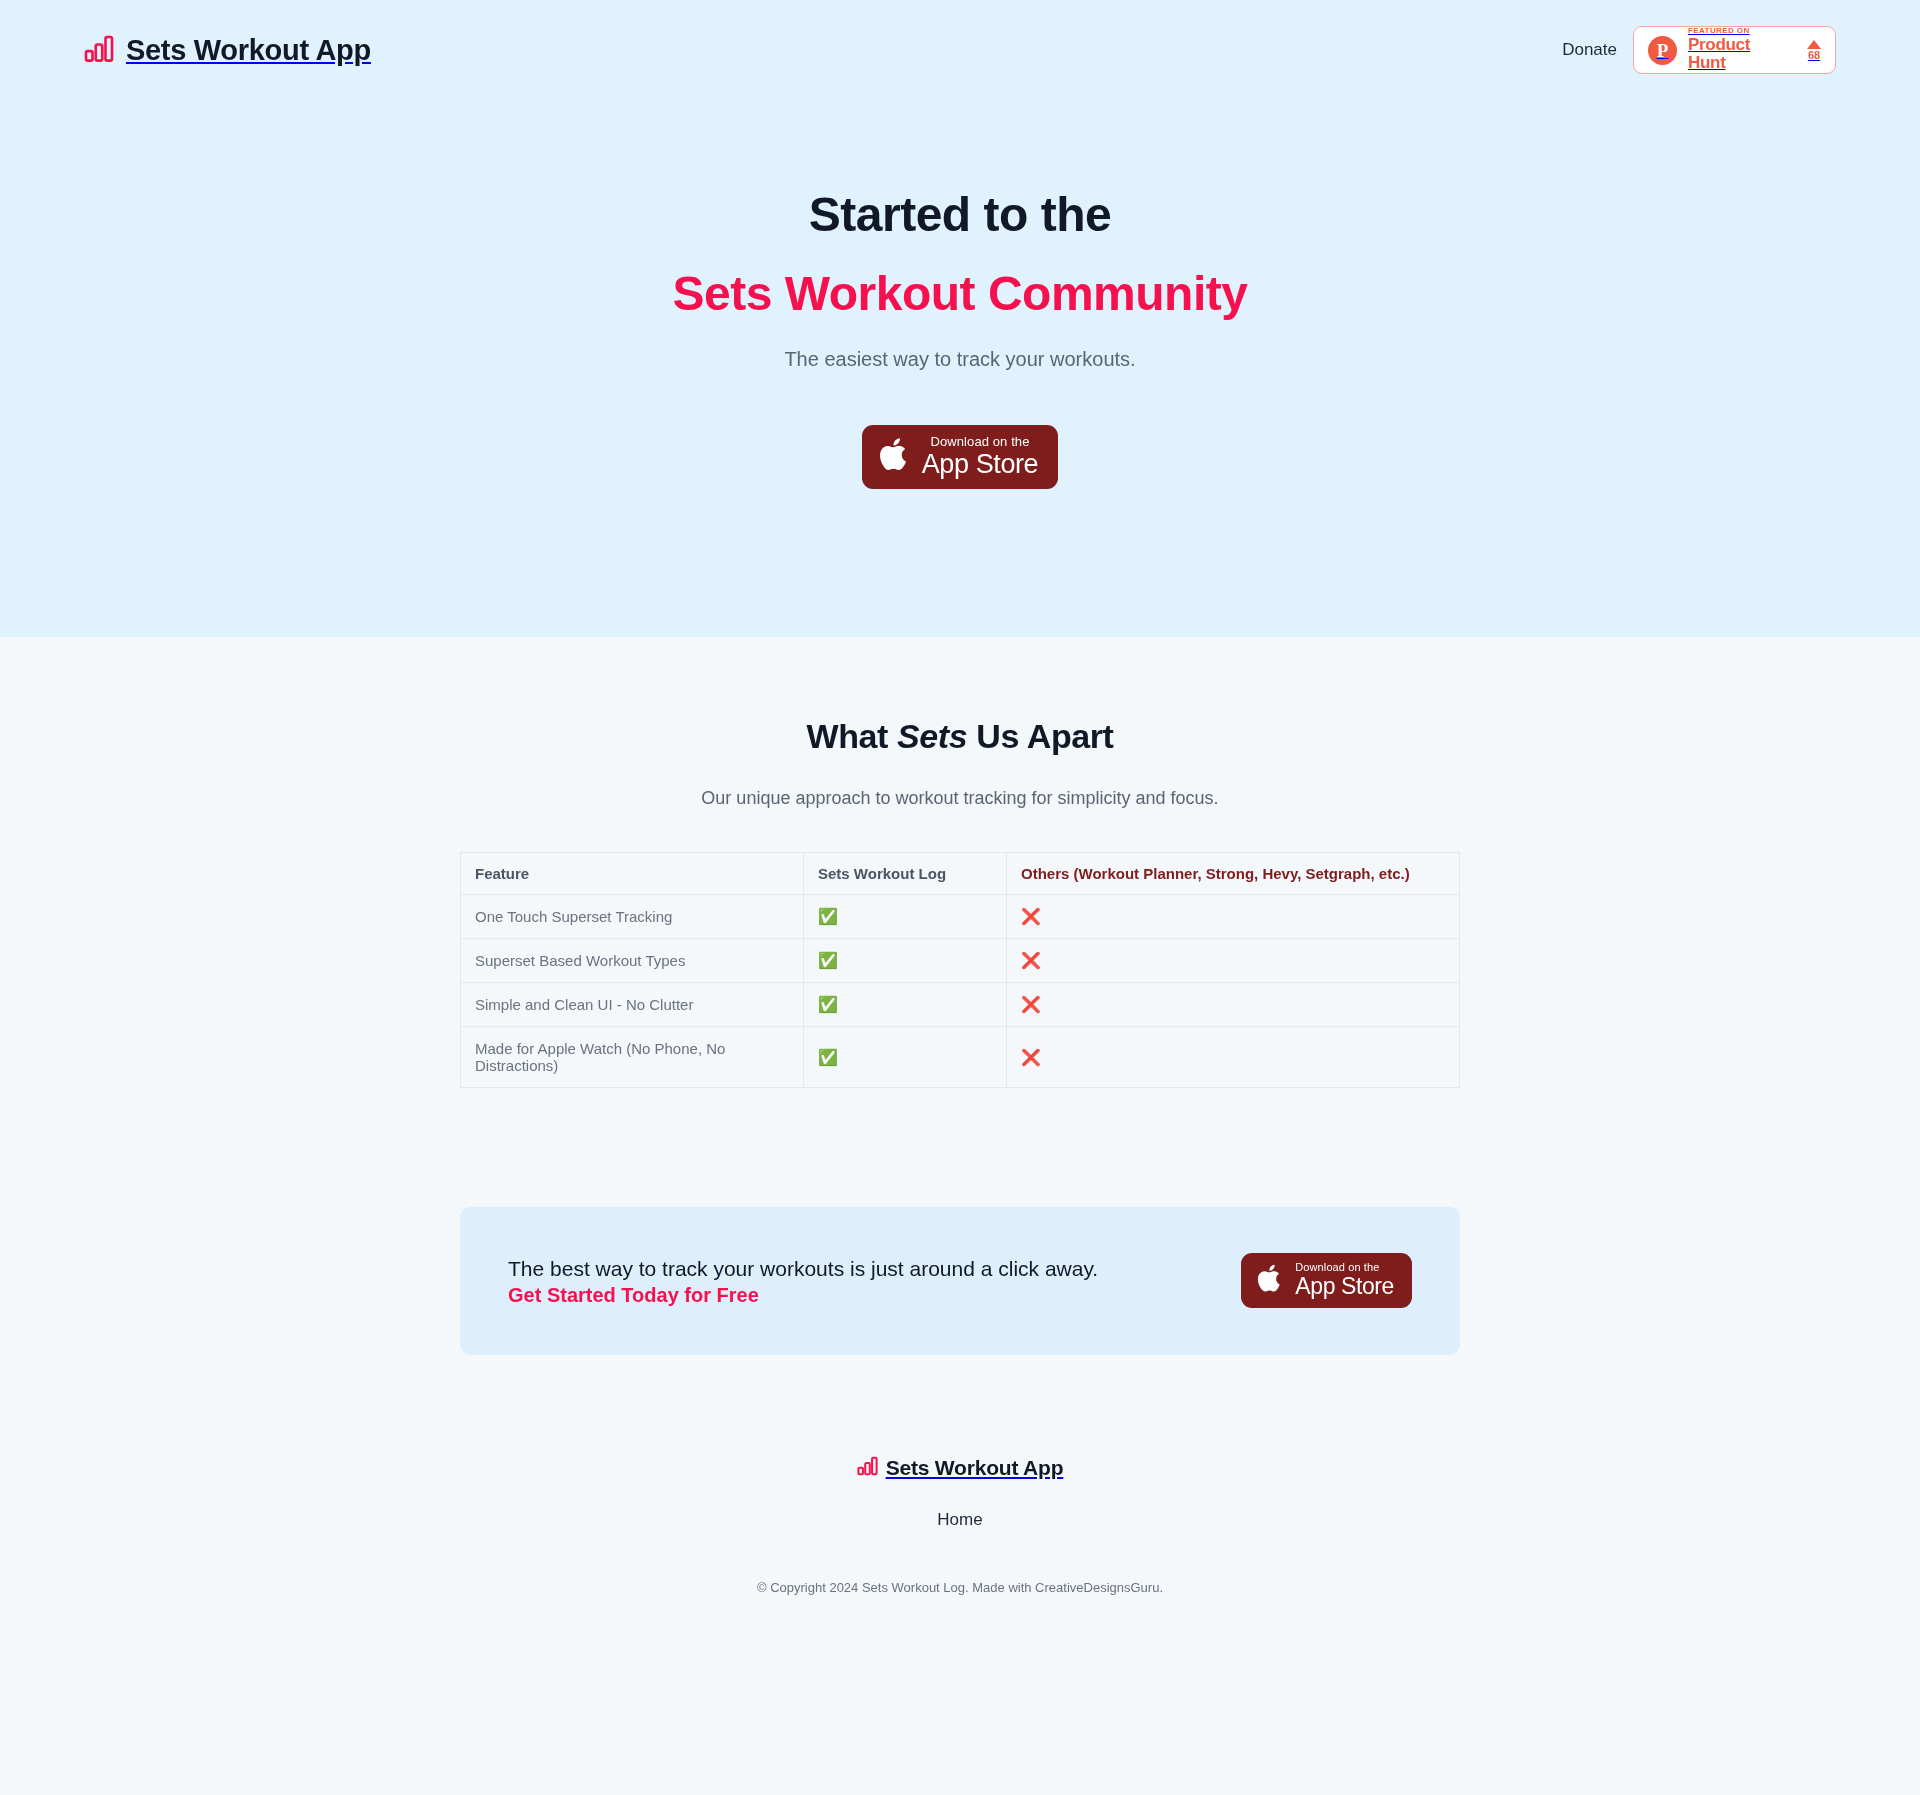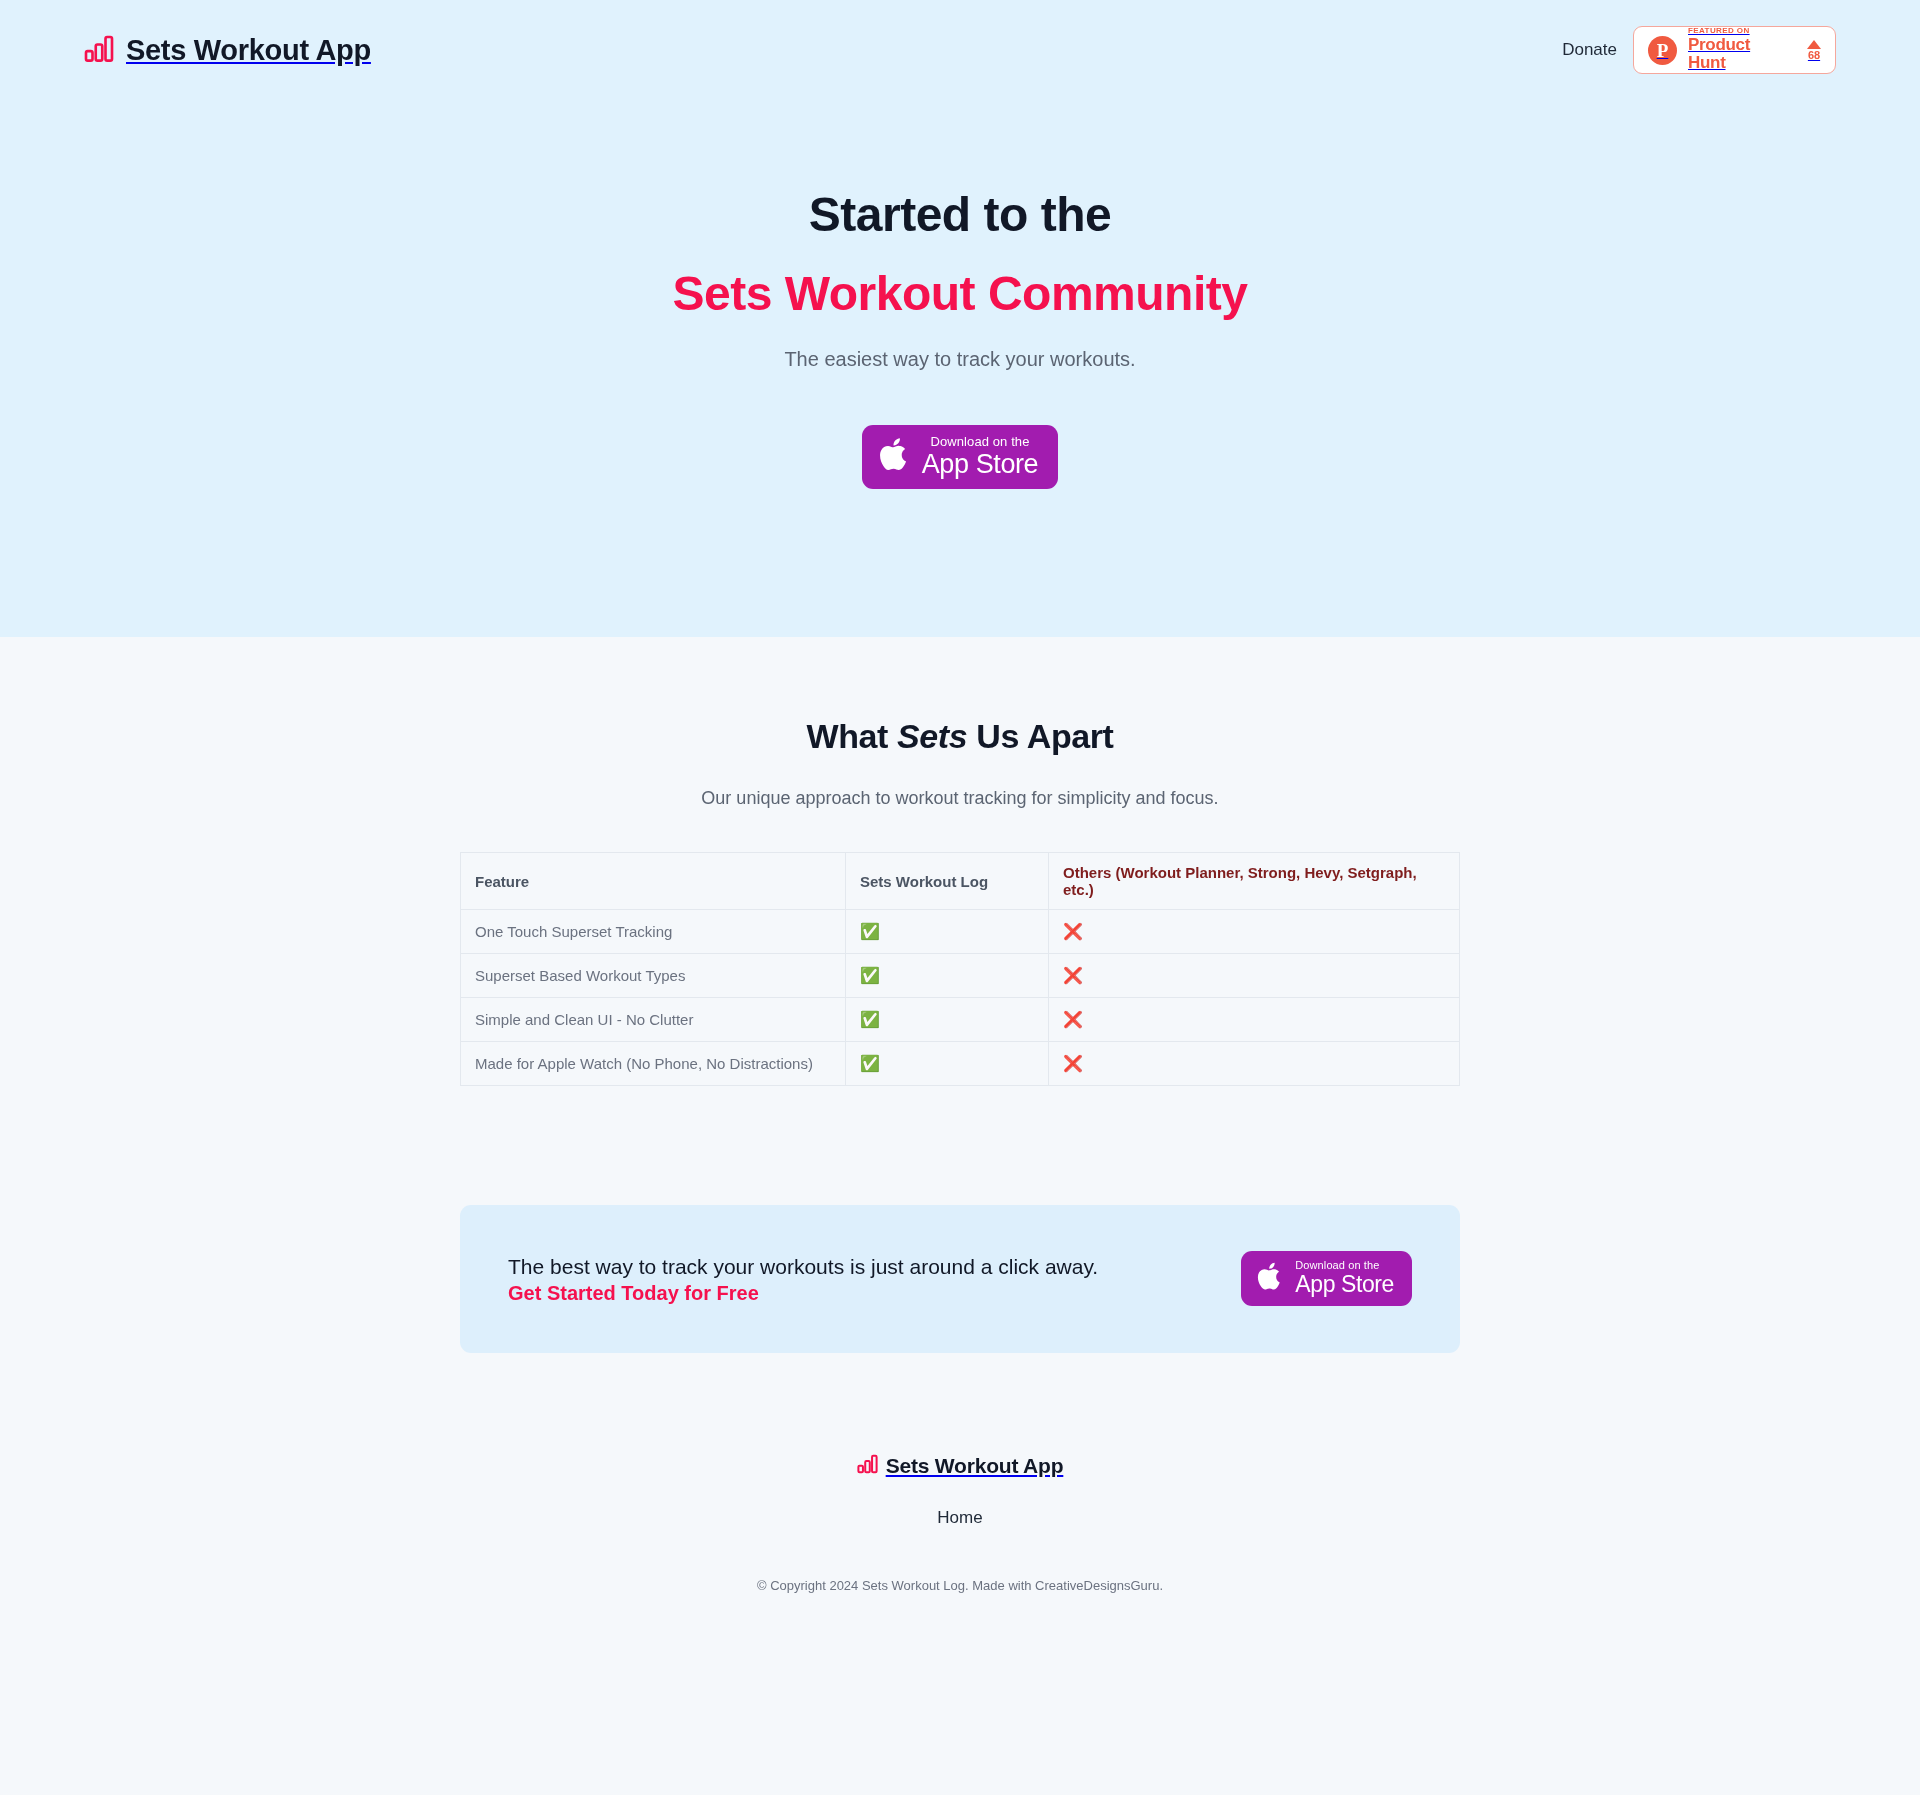--- a/index.html
+++ b/index.html
@@ -158,21 +158,21 @@
   .hero-sub {
     font-size: 20px;
     color: #5b6472;
     margin-top: 24px;
   }
 
   
   .appstore-btn {
     display: inline-flex;
     align-items: center;
-    background: #a21caf;
+    background: #7f1d1d;
     border-radius: 11px;
     text-decoration: none;
     padding: 9px 18px 10px 16px;
     gap: 11px;
   }
 
   .appstore-btn.hero-store {
     margin-top: 54px;
     padding: 10px 20px 11px 17px;
   }
@@ -250,21 +250,21 @@
   }
 
   table.compare th {
     font-weight: bold;
     color: #4b5563;
     height: 42px;
     padding-top: 11px;
     padding-bottom: 11px;
   }
 
-  table.compare th.col-feature { width: 385px; }
+  table.compare th.col-feature { width: 343px; }
   table.compare th.col-ours { width: 203px; }
   table.compare th.col-others { width: auto; color: #7f1d1d; }
 
   table.compare td {
     color: #6b7280;
     height: 41px;
   }
 
   table.compare td b { color: #4b5563; }
 

